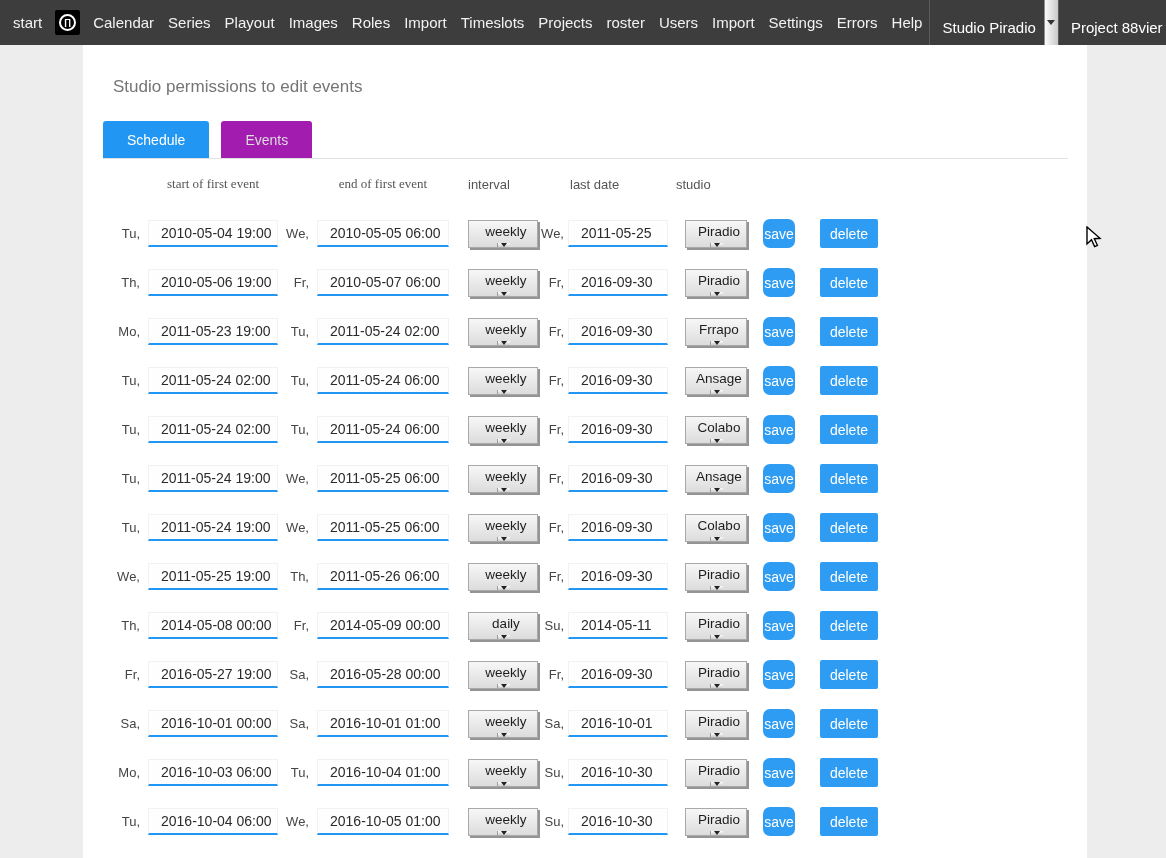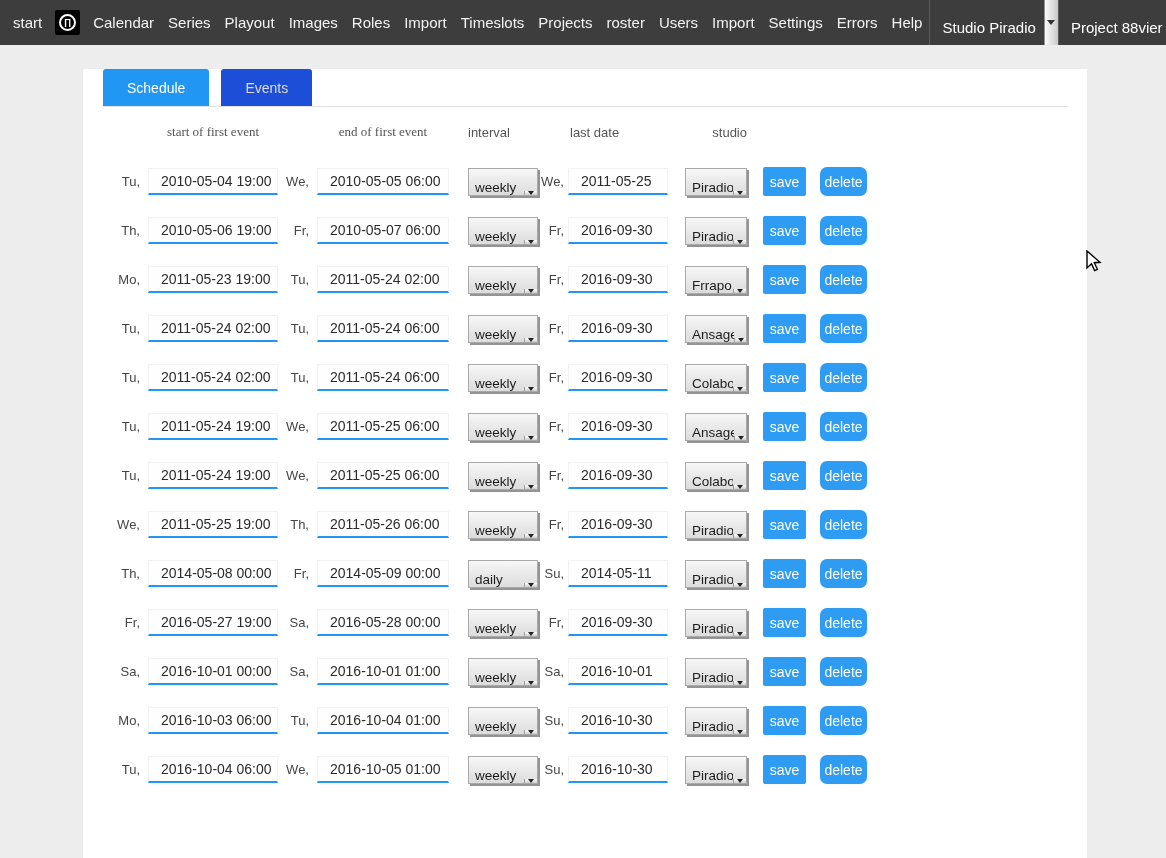--- a/index.html
+++ b/index.html
@@ -26,50 +26,50 @@
               border-right:4px solid transparent; border-top:5px solid #333; }
 
   
   .content { margin-left:83px; width:1004px; height:813px; background:#fff; position:relative; }
   .page-title { padding:32px 0 0 30px; font-size:17px; color:#757575; }
 
   .tabs { margin:24px 0 0 20px; display:flex; gap:12px; }
   .tab { height:37px; padding:0 24px; display:flex; align-items:center; font-size:14px;
          border-radius:3px 3px 0 0; cursor:pointer; }
   .tab.active { background:#2196f3; color:#fff; }
-  .tab.inactive { background:#1d4ed8; color:#dcdcdc; }
+  .tab.inactive { background:#a21caf; color:#dcdcdc; }
   .tab-rule { margin-left:20px; width:965px; border-bottom:1px solid #e2e2e2; }
 
   
   .grid-row { display:grid; margin-left:20px;
       grid-template-columns:45px 130px 39px 132px 19px 70px 30px 100px 17px 62px 16px 40px 17px 47px;
       align-items:center; }
   .hdr-row { height:50px; align-items:center; font-size:13px; color:#555; }
   .hdr-c { text-align:center;font-family:Liberation Serif, serif; }
   .hdr-l { text-align:left; }
-  .hdr-studio { grid-column:9 / span 2; padding-left:8px;text-align:right; }
+  .hdr-studio { grid-column:9 / span 2; padding-left:8px; }
   .data-row { height:49px; }
   .daylabel { font-size:13px; color:#454545; text-align:right; padding-right:8px; }
   .daylabel.d3 { padding-right:4px; }
   .fld { width:100%; height:27px; background:#fefefe; border:1px solid #f2f2f2;
          border-bottom:2px solid #2196f3; font-family:"Liberation Sans",sans-serif;
          font-size:14px; color:#2b2b2b; padding:0 0 0 12px; outline:none; }
-  .sel { height:28px; display:flex; align-items:flex-end; cursor:pointer;
+  .sel { height:28px; display:flex; align-items:center; cursor:pointer;
          background:linear-gradient(to bottom,#f7f7f7,#dcdcdc);
-         border:1px solid #a9a9a9; box-shadow:2px 2px 0 rgba(60,60,60,0.55); }
+         border:1px solid #a9a9a9; box-shadow:2px 2px 0 rgba(60,60,60,0.55);flex-direction:column; }
   .sel .sel-txt { flex:1 1 auto; display:flex; align-items:center; padding-left:6px;
          font-size:13.5px; color:#1d1d1d; overflow:hidden; }
   .sel .strip { width:13px; background:linear-gradient(to bottom,#fdfdfd,#cfcfcf);
          border-left:1px solid #9d9d9d; display:flex; align-items:center; justify-content:center; }
   .sel .strip .tri { width:0; height:0; border-left:3.5px solid transparent;
          border-right:3.5px solid transparent; border-top:4.5px solid #222; }
   .btn { height:29px; border:none; border-radius:2px; background:#2e9cf2; color:#fff;
          font-family:"Liberation Sans",sans-serif; font-size:14px; cursor:pointer; }
-  .btn.save { width:43px; }
-  .btn.delete { width:47px;border-radius:7px; }
+  .btn.save { width:32px;border-radius:7px; }
+  .btn.delete { width:58px; }
 
   .cursor { position:absolute; left:1003px; top:181px; pointer-events:none; z-index:50; }
 </style>
 </head>
 <body>
 
 <div class="nav">
   <div class="nav-left">
     <span class="nav-link back-link">start</span>
     <span class="logo-box">
@@ -101,20 +101,21 @@
     </div>
     <div class="nav-select">
       <span class="txt">Project 88vier</span>
 
     </div>
 
   </div>
 </div>
 
 <div class="content">
+  <div class="page-title">Studio permissions to edit events</div>
 
   <div class="tabs">
     <div class="tab active">Schedule</div>
     <div class="tab inactive">Events</div>
   </div>
   <div class="tab-rule"></div>
 
   <div class="grid-row hdr-row">
     <div></div>
     <div class="hdr-c">start of first event</div>

